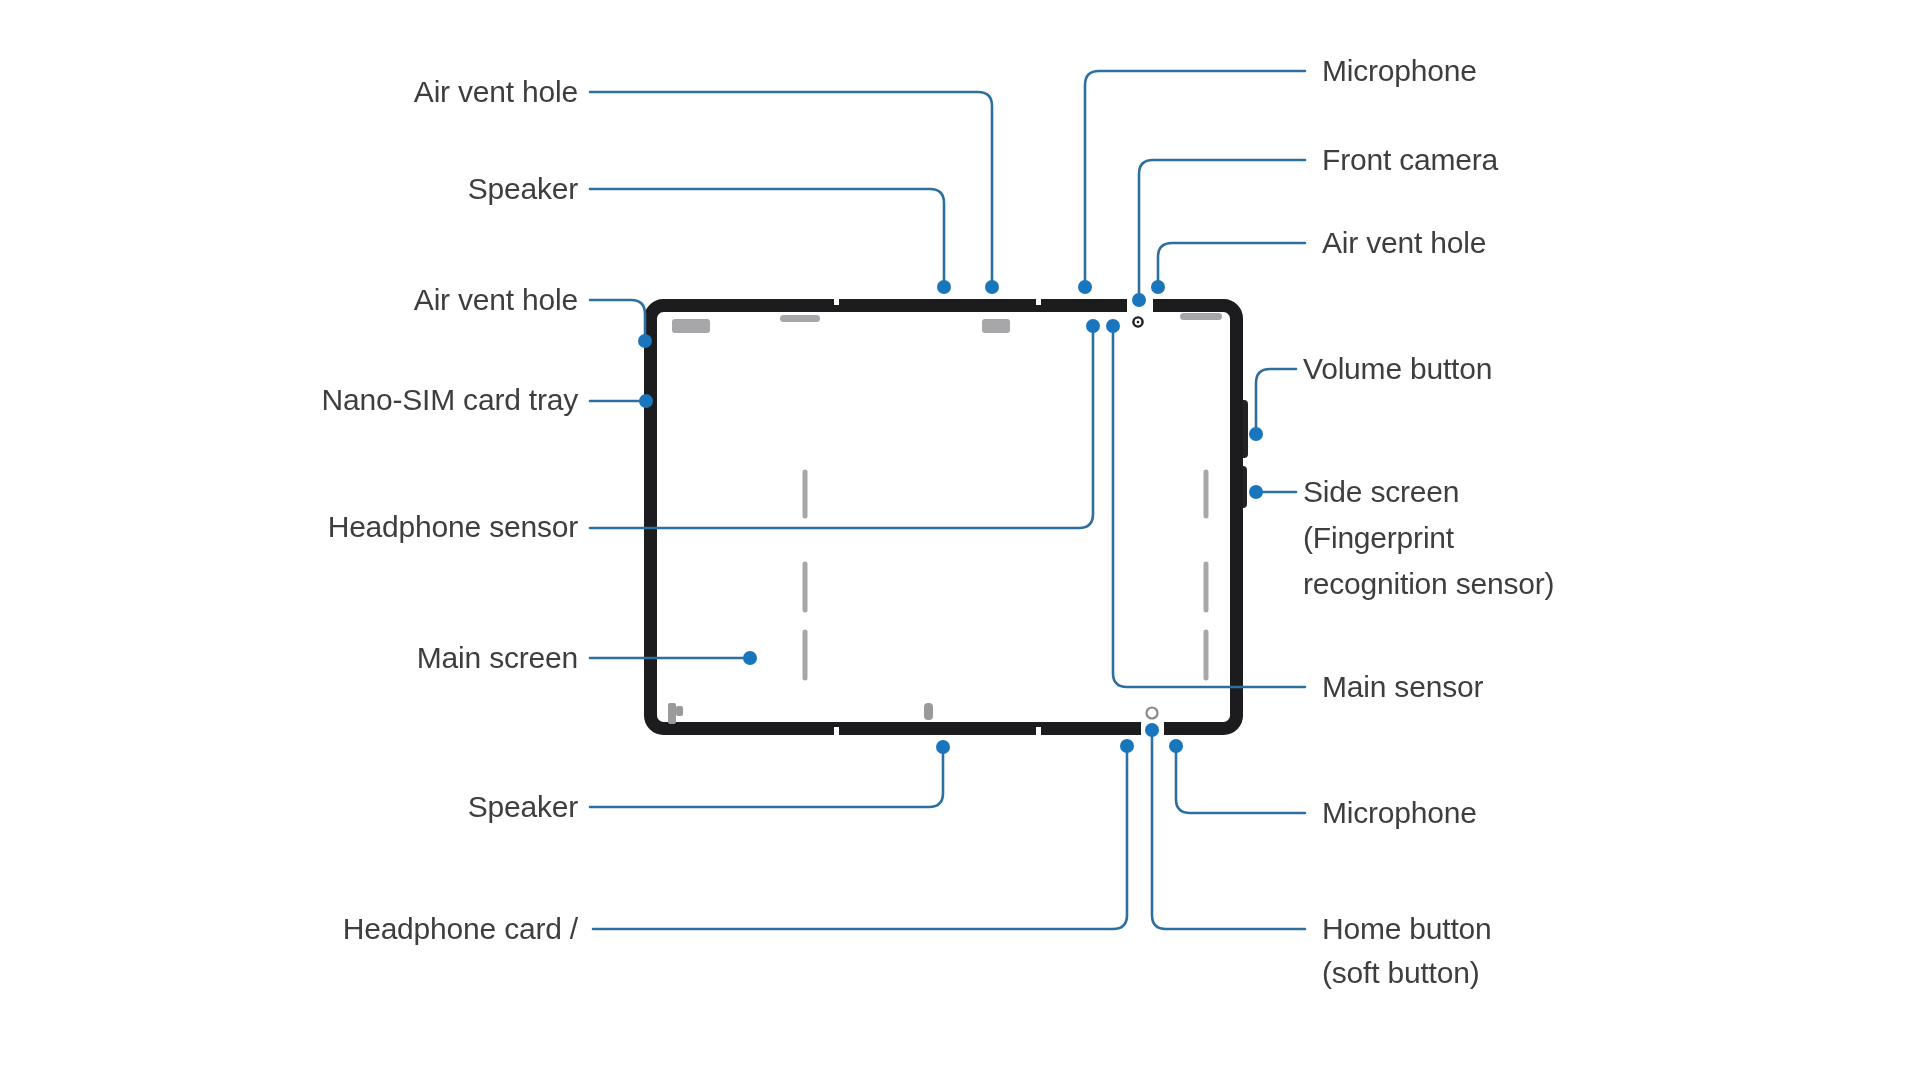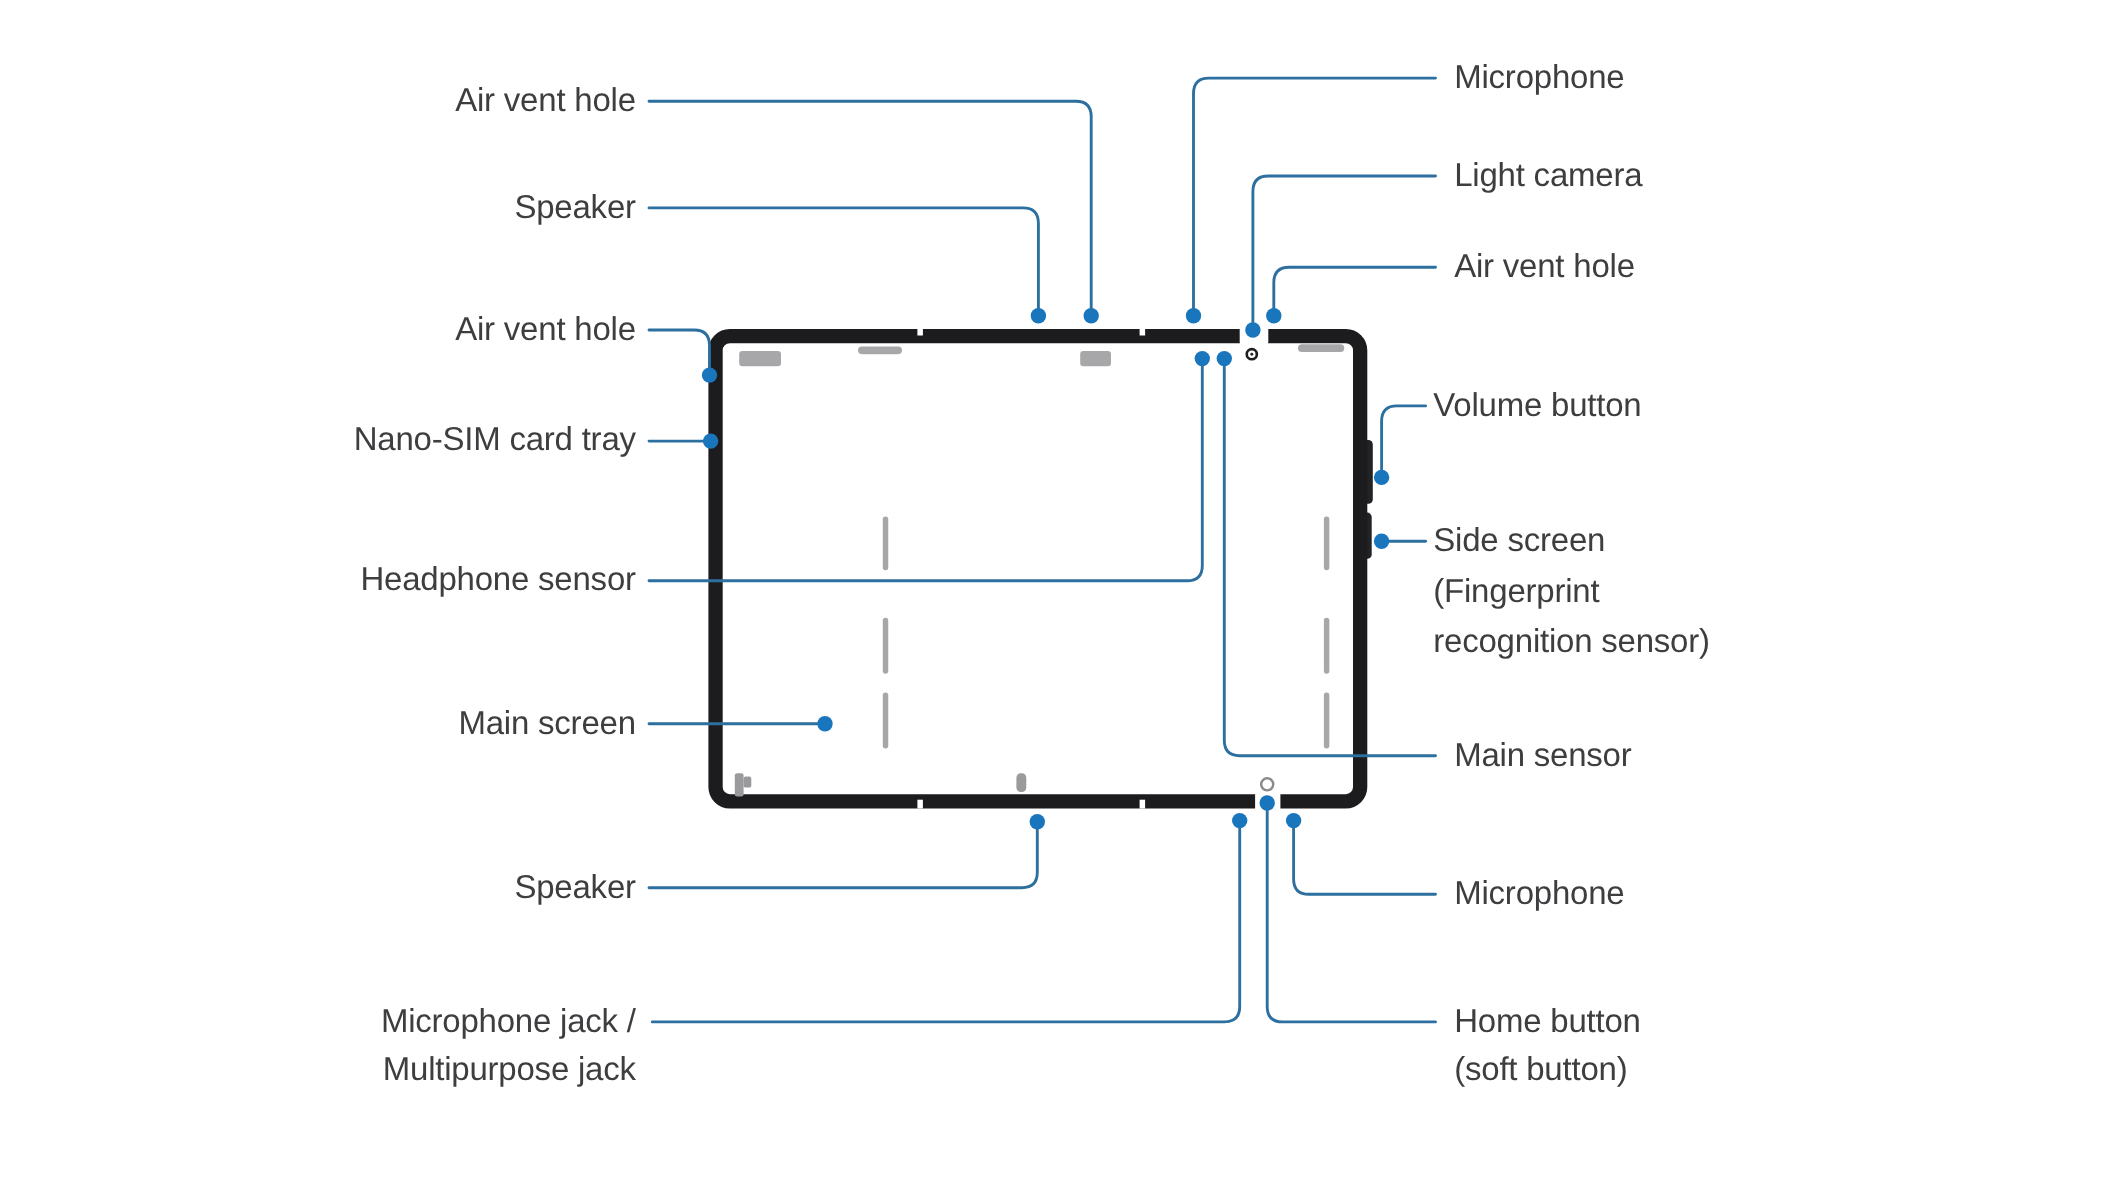--- a/index.html
+++ b/index.html
@@ -103,25 +103,24 @@
     </g>
   </svg>
 
   <div class="lbl left" style="top:69px">Air vent hole</div>
   <div class="lbl left" style="top:166px">Speaker</div>
   <div class="lbl left" style="top:277px">Air vent hole</div>
   <div class="lbl left" style="top:377px">Nano-SIM card tray</div>
   <div class="lbl left" style="top:504px">Headphone sensor</div>
   <div class="lbl left" style="top:635px">Main screen</div>
   <div class="lbl left" style="top:784px">Speaker</div>
-  <div class="lbl left" style="top:906px">Microphone jack /</div>
-  <div class="lbl left" style="top:950px">Multipurpose jack</div>
+  <div class="lbl left" style="top:906px">Headphone card /</div>
 
   <div class="lbl right" style="left:1322px;top:48px">Microphone</div>
-  <div class="lbl right" style="left:1322px;top:137px">Light camera</div>
+  <div class="lbl right" style="left:1322px;top:137px">Front camera</div>
   <div class="lbl right" style="left:1322px;top:220px">Air vent hole</div>
   <div class="lbl right" style="left:1303px;top:346px">Volume button</div>
   <div class="lbl right" style="left:1303px;top:469px">Side screen</div>
   <div class="lbl right" style="left:1303px;top:515px">(Fingerprint</div>
   <div class="lbl right" style="left:1303px;top:561px">recognition sensor)</div>
   <div class="lbl right" style="left:1322px;top:664px">Main sensor</div>
   <div class="lbl right" style="left:1322px;top:790px">Microphone</div>
   <div class="lbl right" style="left:1322px;top:906px">Home button</div>
   <div class="lbl right" style="left:1322px;top:950px">(soft button)</div>
 

